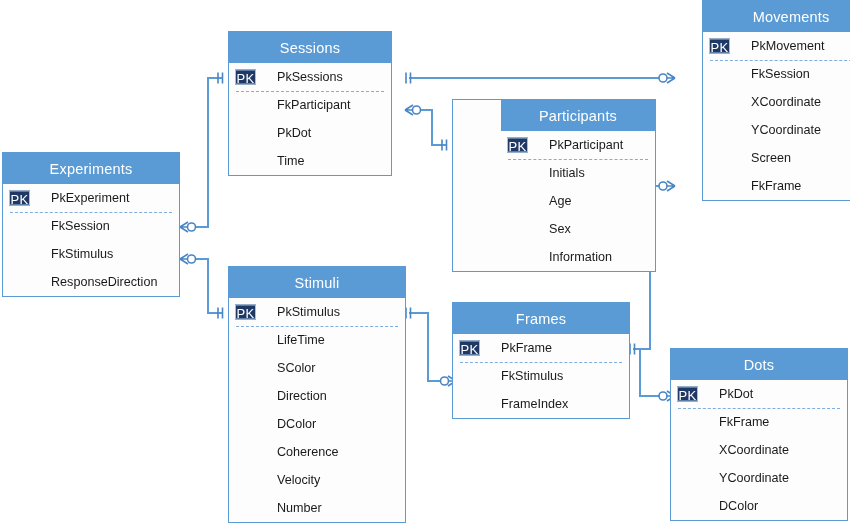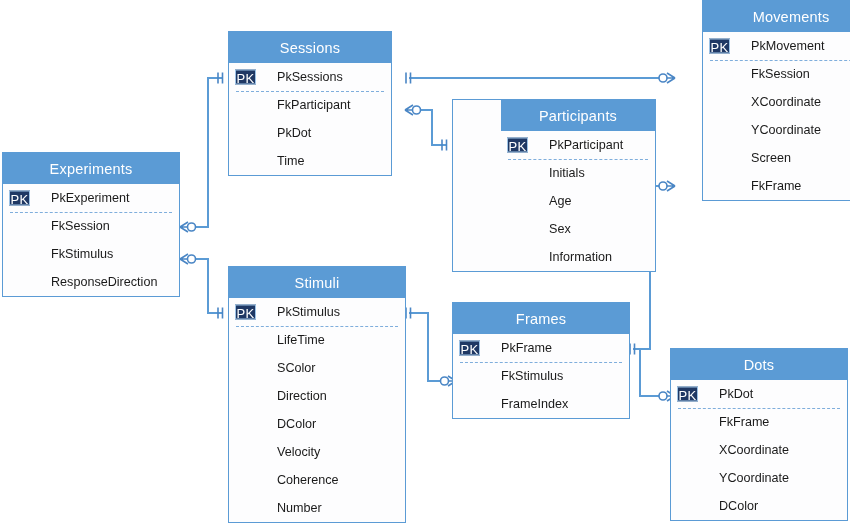--- a/index.html
+++ b/index.html
@@ -254,24 +254,24 @@
       <li class="attr">
         <span class="attr-name">SColor</span>
       </li>
       <li class="attr">
         <span class="attr-name">Direction</span>
       </li>
       <li class="attr">
         <span class="attr-name">DColor</span>
       </li>
       <li class="attr">
+        <span class="attr-name">Coherence</span>
+      </li>
+      <li class="attr">
         <span class="attr-name">Velocity</span>
-      </li>
-      <li class="attr">
-        <span class="attr-name">Coherence</span>
       </li>
       <li class="attr">
         <span class="attr-name">Number</span>
       </li>
     </ul>
   </div>
 
   <div class="entity" id="ent-frames">
     <div class="entity-header">Frames</div>
     <ul class="attr-list">

